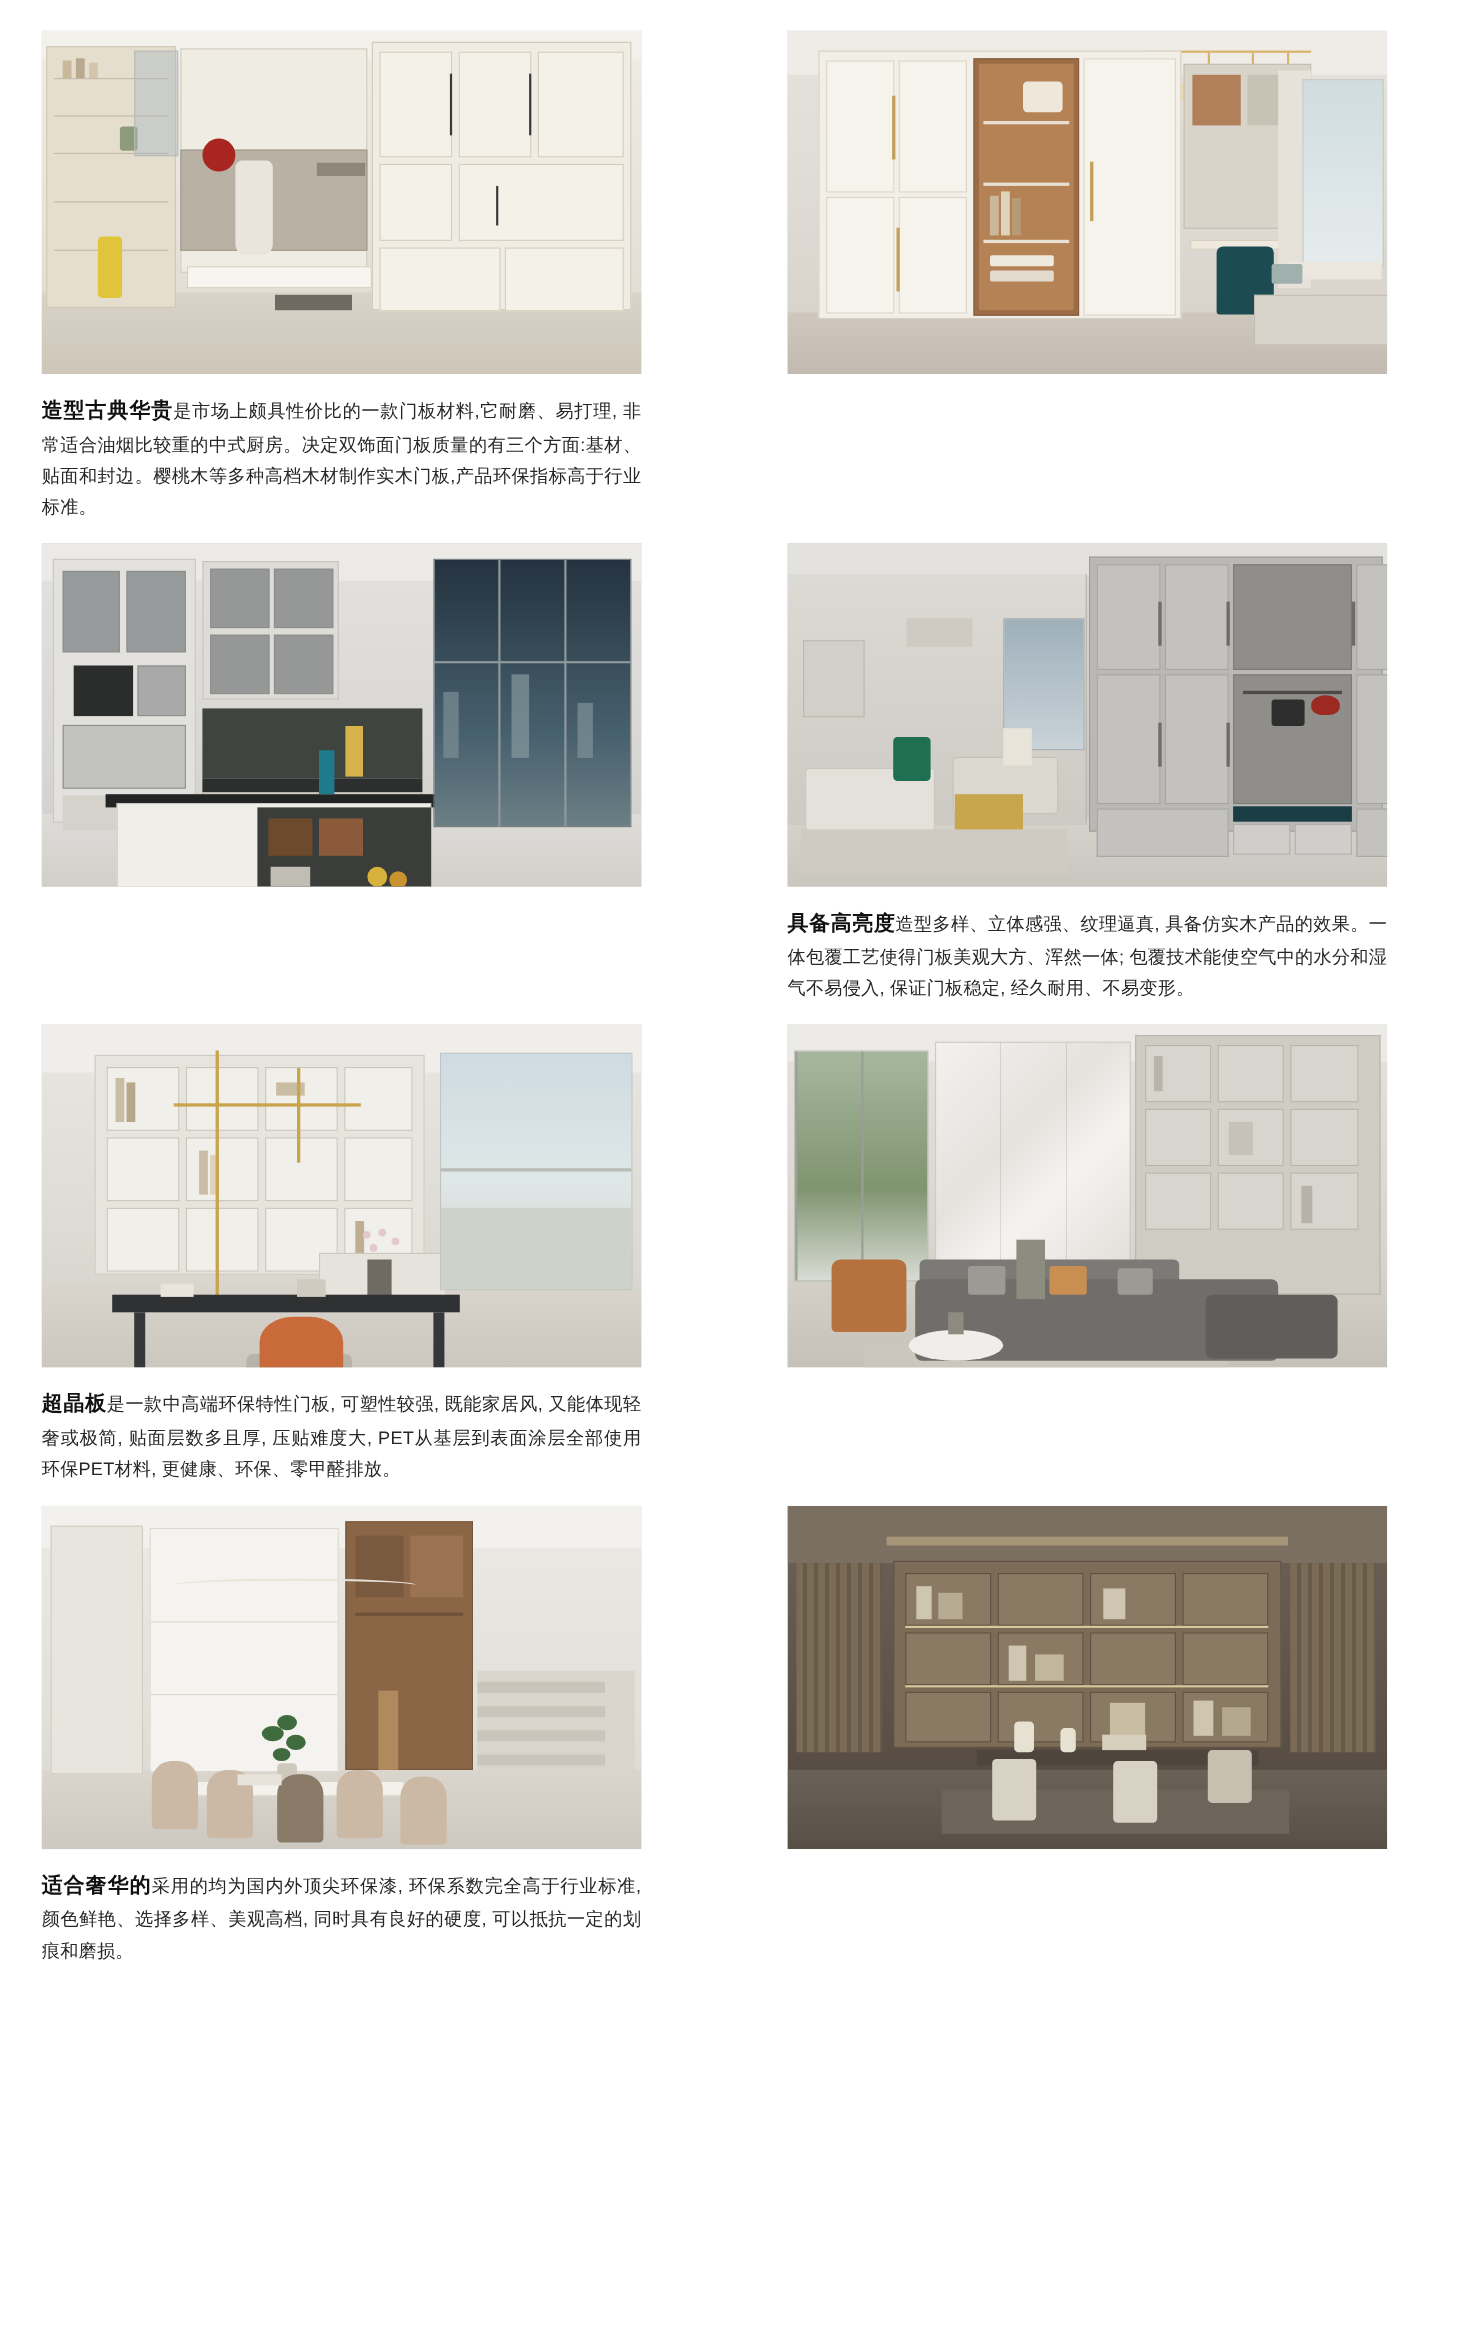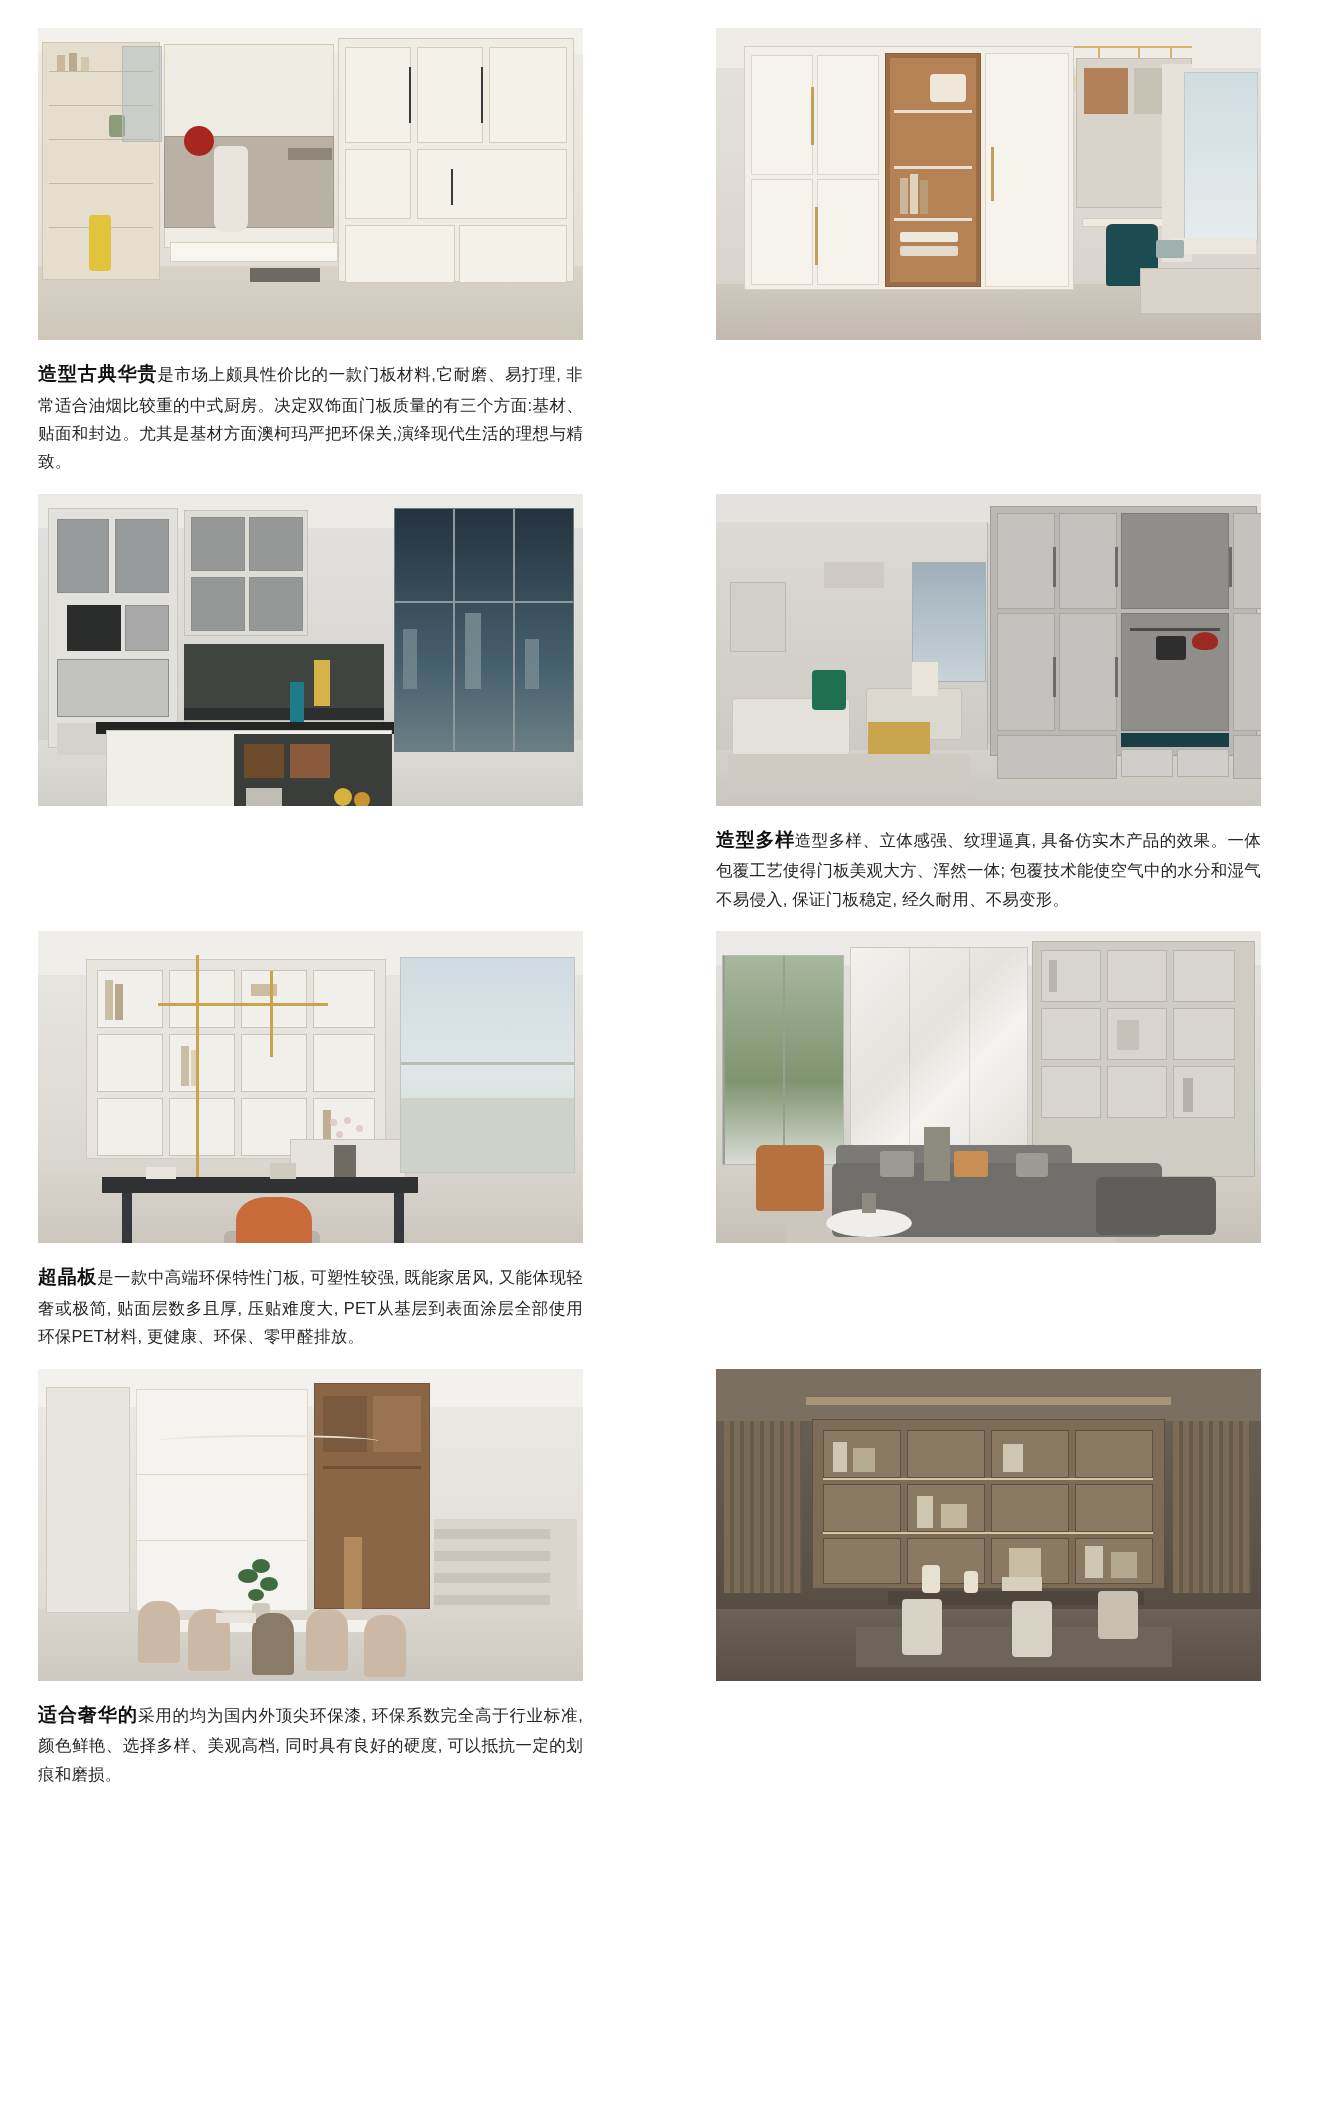--- a/index.html
+++ b/index.html
@@ -249,21 +249,21 @@
             <div class="dr" style="left:120px;top:186px;width:108px;height:58px"></div>
             <div class="handle" style="left:70px;top:28px;height:56px"></div>
             <div class="handle" style="left:142px;top:28px;height:56px"></div>
             <div class="handle" style="left:112px;top:130px;height:36px"></div>
 
           </div>
           <div class="obj" style="left:250px;top:120px;width:44px;height:12px;background:#8e8679"></div>
         </div>
       </div>
       <div class="caption">
-        <span class="term">造型古典华贵</span><span>是市场上颇具性价比的一款门板材料,它耐磨、易打理, 非常适合油烟比较重的中式厨房。决定双饰面门板质量的有三个方面:基材、贴面和封边。尤其是基材方面澳柯玛严把环保关,演绎现代生活的理想与精致。</span>
+        <span class="term">造型古典华贵</span><span>是市场上颇具性价比的一款门板材料,它耐磨、易打理, 非常适合油烟比较重的中式厨房。决定双饰面门板质量的有三个方面:基材、贴面和封边。樱桃木等多种高档木材制作实木门板,产品环保指标高于行业标准。</span>
       </div>
     </div>
 
     <div class="card">
       <div class="thumb">
         <div class="scene s2">
           <div class="ceil"></div>
           <div class="flr"></div>
           <div class="chand">
             <i style="left:0;top:6px;width:150px;height:2px"></i>
@@ -400,21 +400,21 @@
             <div class="gd" style="left:242px;top:228px;width:118px;height:44px"></div>
             <div class="hnd" style="left:62px;top:40px;height:40px"></div>
             <div class="hnd" style="left:124px;top:40px;height:40px"></div>
             <div class="hnd" style="left:238px;top:40px;height:40px"></div>
             <div class="hnd" style="left:62px;top:150px;height:40px"></div>
             <div class="hnd" style="left:124px;top:150px;height:40px"></div>
           </div>
         </div>
       </div>
       <div class="caption">
-        <span class="term">造型多样</span><span>造型多样、立体感强、纹理逼真, 具备仿实木产品的效果。一体包覆工艺使得门板美观大方、浑然一体; 包覆技术能使空气中的水分和湿气不易侵入, 保证门板稳定, 经久耐用、不易变形。</span>
+        <span class="term">具备高亮度</span><span>造型多样、立体感强、纹理逼真, 具备仿实木产品的效果。一体包覆工艺使得门板美观大方、浑然一体; 包覆技术能使空气中的水分和湿气不易侵入, 保证门板稳定, 经久耐用、不易变形。</span>
       </div>
     </div>
 
     <div class="card">
       <div class="thumb">
         <div class="scene s5">
           <div class="ceil"></div>
           <div class="flr"></div>
           <div class="bookwall">
             <div class="cell" style="left:10px;top:10px;width:66px;height:58px"></div>

